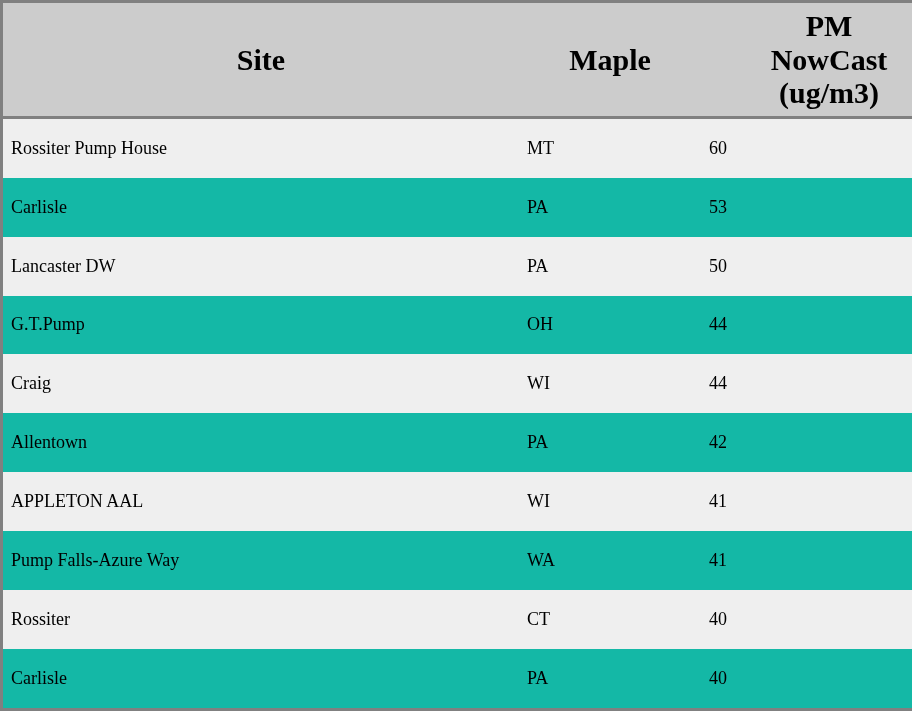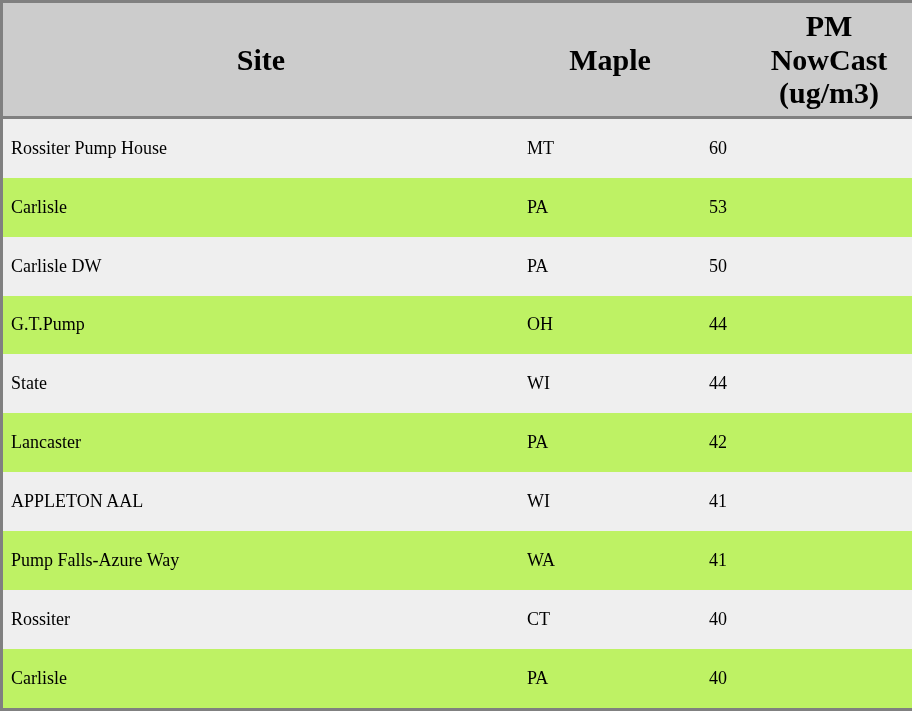--- a/index.html
+++ b/index.html
@@ -47,21 +47,21 @@
     text-align: left;
     vertical-align: middle;
     padding: 0 8px;
     height: 58px;
     border: none;
   }
   tbody tr.odd-row td {
     background: #efefef;
   }
   tbody tr.even-row td {
-    background: #bef264;
+    background: #14b8a6;
   }
   .hdr-line { display: block; }
 </style>
 </head>
 <body>
 
 <div class="table-frame">
   <table class="data-table">
     <thead>
       <tr>
@@ -79,36 +79,36 @@
         <td>Rossiter Pump House</td>
         <td>MT</td>
         <td>60</td>
       </tr>
       <tr class="even-row">
         <td>Carlisle</td>
         <td>PA</td>
         <td>53</td>
       </tr>
       <tr class="odd-row">
-        <td>Carlisle DW</td>
+        <td>Lancaster DW</td>
         <td>PA</td>
         <td>50</td>
       </tr>
       <tr class="even-row">
         <td>G.T.Pump</td>
         <td>OH</td>
         <td>44</td>
       </tr>
       <tr class="odd-row">
-        <td>State</td>
+        <td>Craig</td>
         <td>WI</td>
         <td>44</td>
       </tr>
       <tr class="even-row">
-        <td>Lancaster</td>
+        <td>Allentown</td>
         <td>PA</td>
         <td>42</td>
       </tr>
       <tr class="odd-row">
         <td>APPLETON AAL</td>
         <td>WI</td>
         <td>41</td>
       </tr>
       <tr class="even-row">
         <td>Pump Falls-Azure Way</td>

